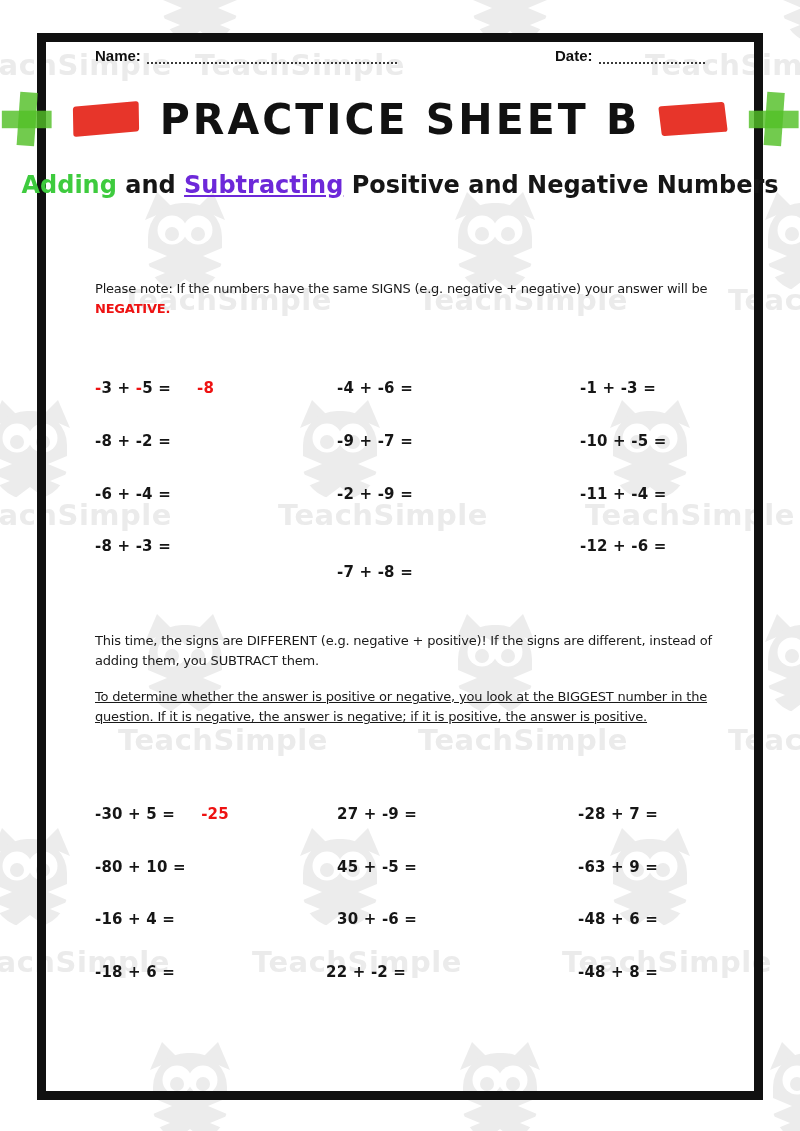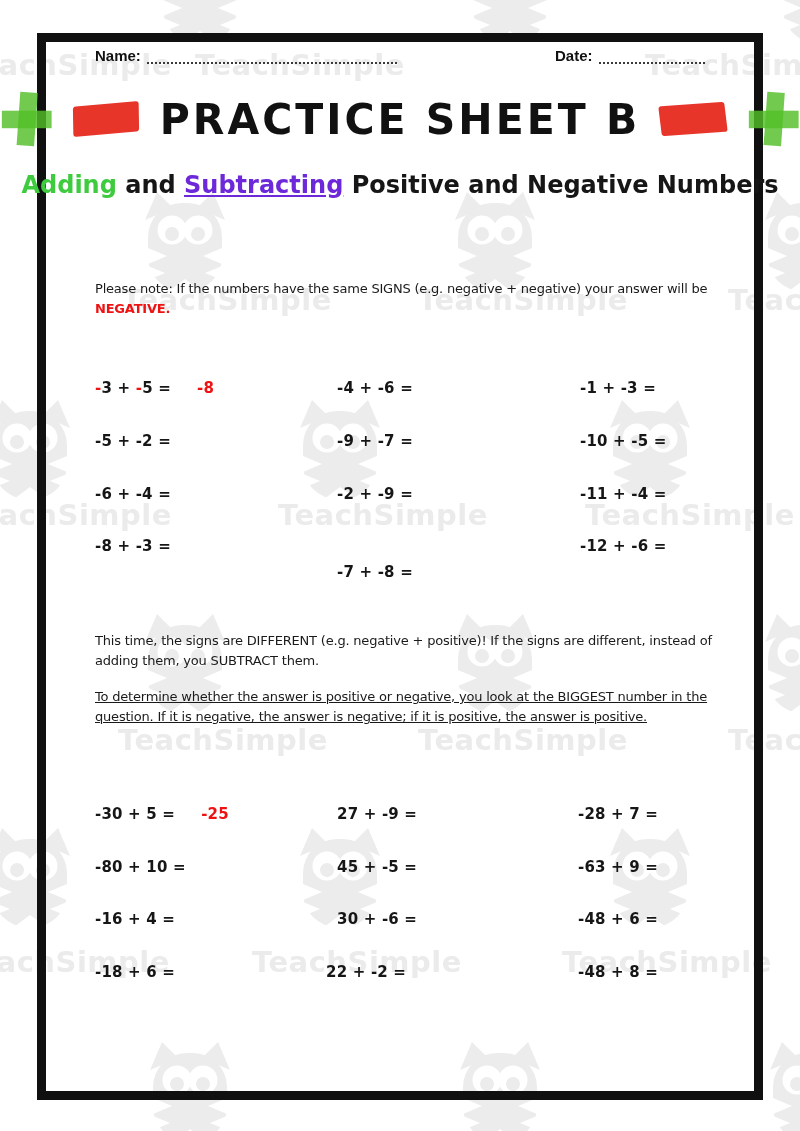--- a/index.html
+++ b/index.html
@@ -191,21 +191,21 @@
     <div class="note">
       <span>Please note: If the numbers have the same SIGNS (e.g. negative + negative) your answer will be </span><span class="red-bold">NEGATIVE.</span>
     </div>
 
     <div>
       <div class="prob" style="left:95px;top:379px">
         <span class="red">-</span><span>3 + </span><span class="red">-</span><span>5 =</span><span class="answer">-8</span>
       </div>
       <div class="prob" style="left:337px;top:379px"><span>-4 + -6 =</span><span class="answer"></span></div>
       <div class="prob" style="left:580px;top:379px"><span>-1 + -3 =</span><span class="answer"></span></div>
-      <div class="prob" style="left:95px;top:432px"><span>-5 + -2 =</span><span class="answer"></span></div>
+      <div class="prob" style="left:95px;top:432px"><span>-8 + -2 =</span><span class="answer"></span></div>
       <div class="prob" style="left:337px;top:432px"><span>-9 + -7 =</span><span class="answer"></span></div>
       <div class="prob" style="left:580px;top:432px"><span>-10 + -5 =</span><span class="answer"></span></div>
       <div class="prob" style="left:95px;top:485px"><span>-6 + -4 =</span><span class="answer"></span></div>
       <div class="prob" style="left:337px;top:485px"><span>-2 + -9 =</span><span class="answer"></span></div>
       <div class="prob" style="left:580px;top:485px"><span>-11 + -4 =</span><span class="answer"></span></div>
       <div class="prob" style="left:95px;top:537px"><span>-8 + -3 =</span><span class="answer"></span></div>
       <div class="prob" style="left:337px;top:563px"><span>-7 + -8 =</span><span class="answer"></span></div>
       <div class="prob" style="left:580px;top:537px"><span>-12 + -6 =</span><span class="answer"></span></div>
     </div>
 

